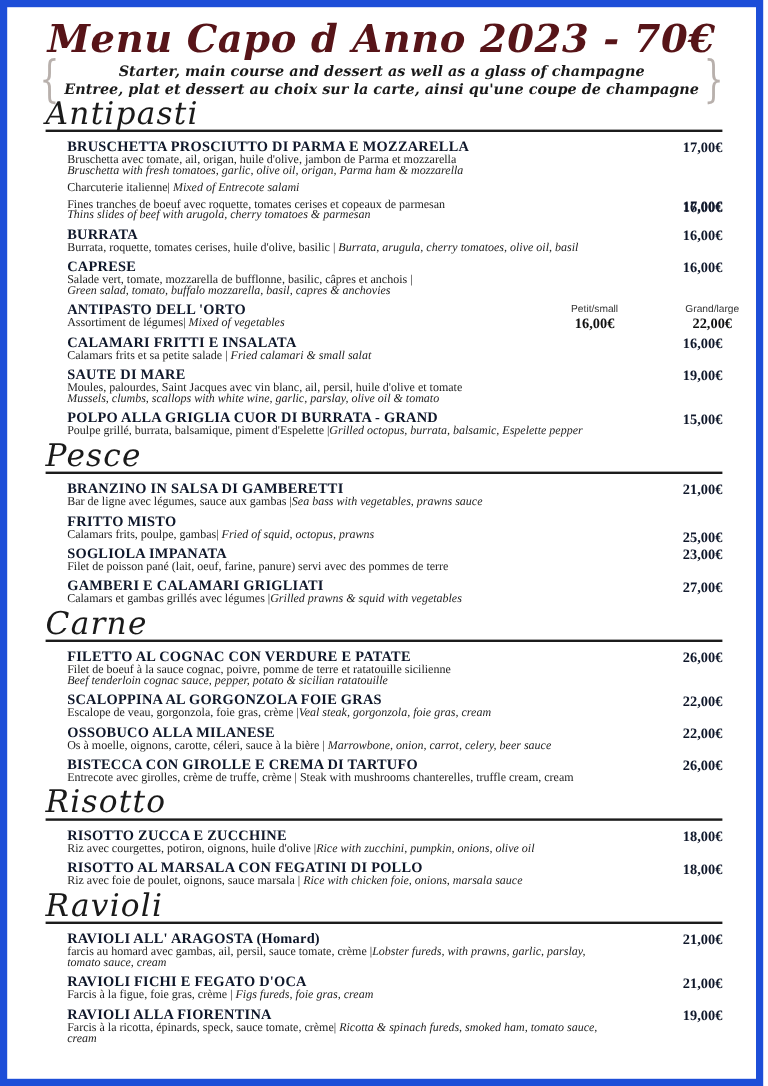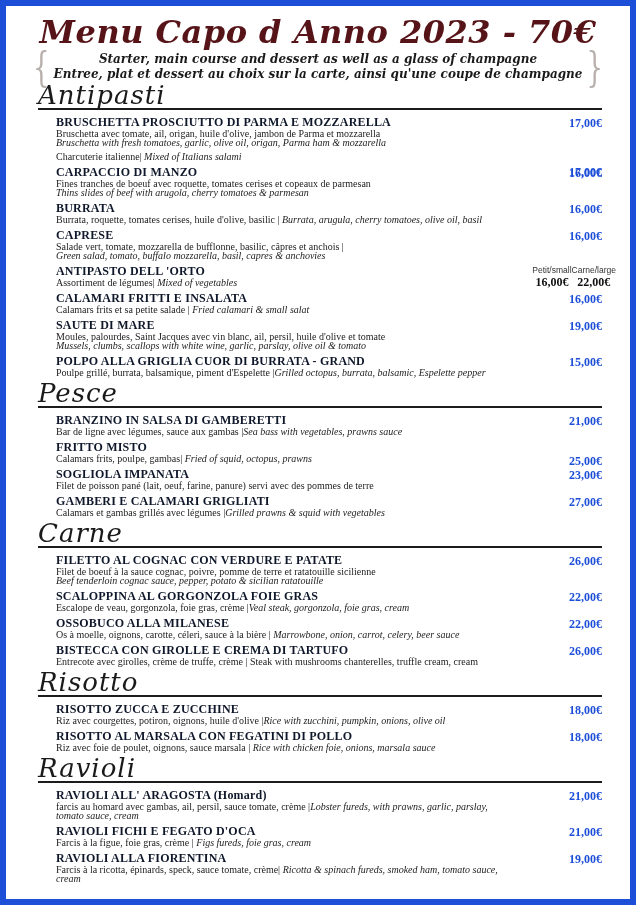--- a/index.html
+++ b/index.html
@@ -62,27 +62,27 @@
     font-size: 12px; font-weight: bold; line-height: 13px;
     color: #0f172a; letter-spacing: 0.2px;
   }
   .item-desc { font-size: 10px; line-height: 9px; color: #222222; }
   .item-desc .desc-fr { font-style: normal; }
   .item-desc .desc-en { font-style: italic; }
   .item-desc .desc-en.no-italic { font-style: normal; }
   .stacked .desc-fr, .stacked .desc-en { display: block; }
   .item-price {
     position: absolute; right: 0; top: 0;
-    font-size: 12px; font-weight: bold; color: #1d4ed8;
+    font-size: 12px; font-weight: bold; color: #0f172a;
     white-space: nowrap;
   }
   .item-price.on-desc { top: 13px; }
   .dual-price {
     position: absolute; right: -14px; top: 0;
-    display: flex; text-align: center; justify-content: space-between;
+    display: flex; gap: 56px; text-align: center; justify-content: space-between;
   }
   .price-col .price-label {
     font-family: "Liberation Sans", sans-serif;
     font-size: 8.5px; font-weight: normal; color: #333333;
     line-height: 11px;
   }
   .price-col .price-val { font-size: 12px; font-weight: bold; line-height: 13px; }
 </style>
 </head>
 <body>
@@ -107,25 +107,24 @@
         <div class="items">
           <div class="item stacked">
             <div class="item-name">BRUSCHETTA PROSCIUTTO DI PARMA E MOZZARELLA</div>
             <div class="item-desc">
               <span class="desc-fr">Bruschetta avec tomate, ail, origan, huile d'olive, jambon de Parma et mozzarella</span>
               <span class="desc-en">Bruschetta with fresh tomatoes, garlic, olive oil, origan, Parma ham &amp; mozzarella</span>
             </div>
             <div class="item-price">17,00€</div>
           </div>
           <div class="item">
-            <div class="item-desc"><span class="desc-fr">Charcuterie italienne| </span><span class="desc-en">Mixed of Italians salami</span></div>
+            <div class="item-desc"><span class="desc-fr">Charcuterie italienne| </span><span class="desc-en">Mixed of Entrecote salami</span></div>
             <div class="item-price on-desc">17,00€</div>
           </div>
           <div class="item stacked">
-            <div class="item-name">CARPACCIO DI MANZO</div>
             <div class="item-desc">
               <span class="desc-fr">Fines tranches de boeuf avec roquette, tomates cerises et copeaux de parmesan</span>
               <span class="desc-en">Thins slides of beef with arugola, cherry tomatoes &amp; parmesan</span>
             </div>
             <div class="item-price">16,00€</div>
           </div>
           <div class="item">
             <div class="item-name">BURRATA</div>
             <div class="item-desc"><span class="desc-fr">Burrata, roquette, tomates cerises, huile d'olive, basilic | </span><span class="desc-en">Burrata, arugula, cherry tomatoes, olive oil, basil</span></div>
             <div class="item-price">16,00€</div>
@@ -140,21 +139,21 @@
           </div>
           <div class="item">
             <div class="item-name">ANTIPASTO DELL 'ORTO</div>
             <div class="item-desc"><span class="desc-fr">Assortiment de légumes| </span><span class="desc-en">Mixed of vegetables</span></div>
             <div class="dual-price">
               <div class="price-col">
                 <div class="price-label">Petit/small</div>
                 <div class="price-val">16,00€</div>
               </div>
               <div class="price-col">
-                <div class="price-label">Carne/large</div>
+                <div class="price-label">Grand/large</div>
                 <div class="price-val">22,00€</div>
               </div>
             </div>
           </div>
           <div class="item">
             <div class="item-name">CALAMARI FRITTI E INSALATA</div>
             <div class="item-desc"><span class="desc-fr">Calamars frits et sa petite salade | </span><span class="desc-en">Fried calamari &amp; small salat</span></div>
             <div class="item-price">16,00€</div>
           </div>
           <div class="item stacked">

